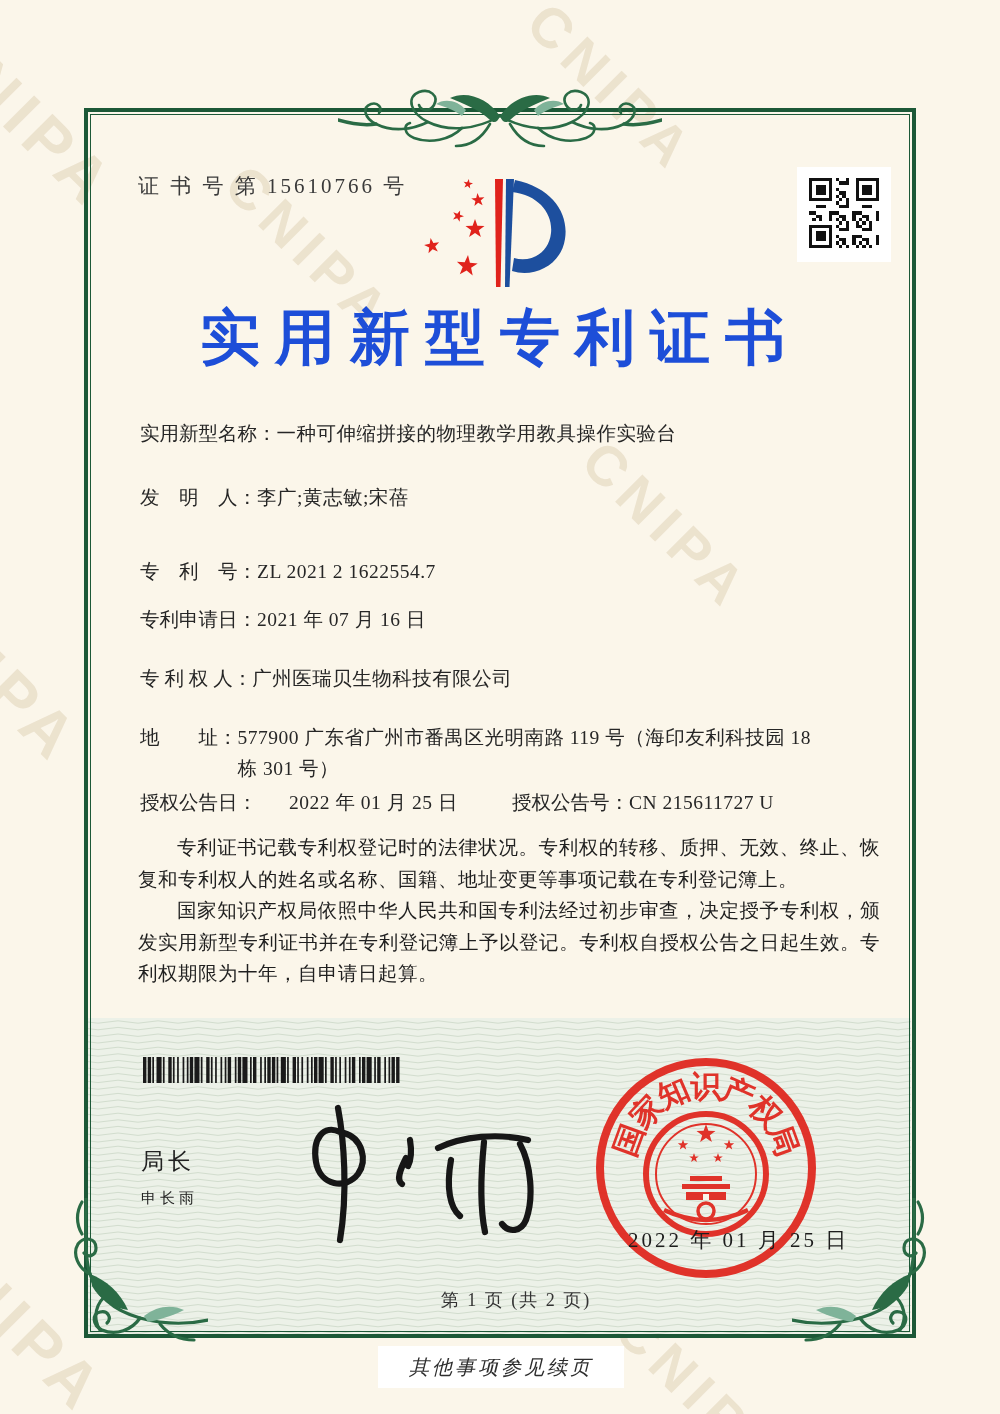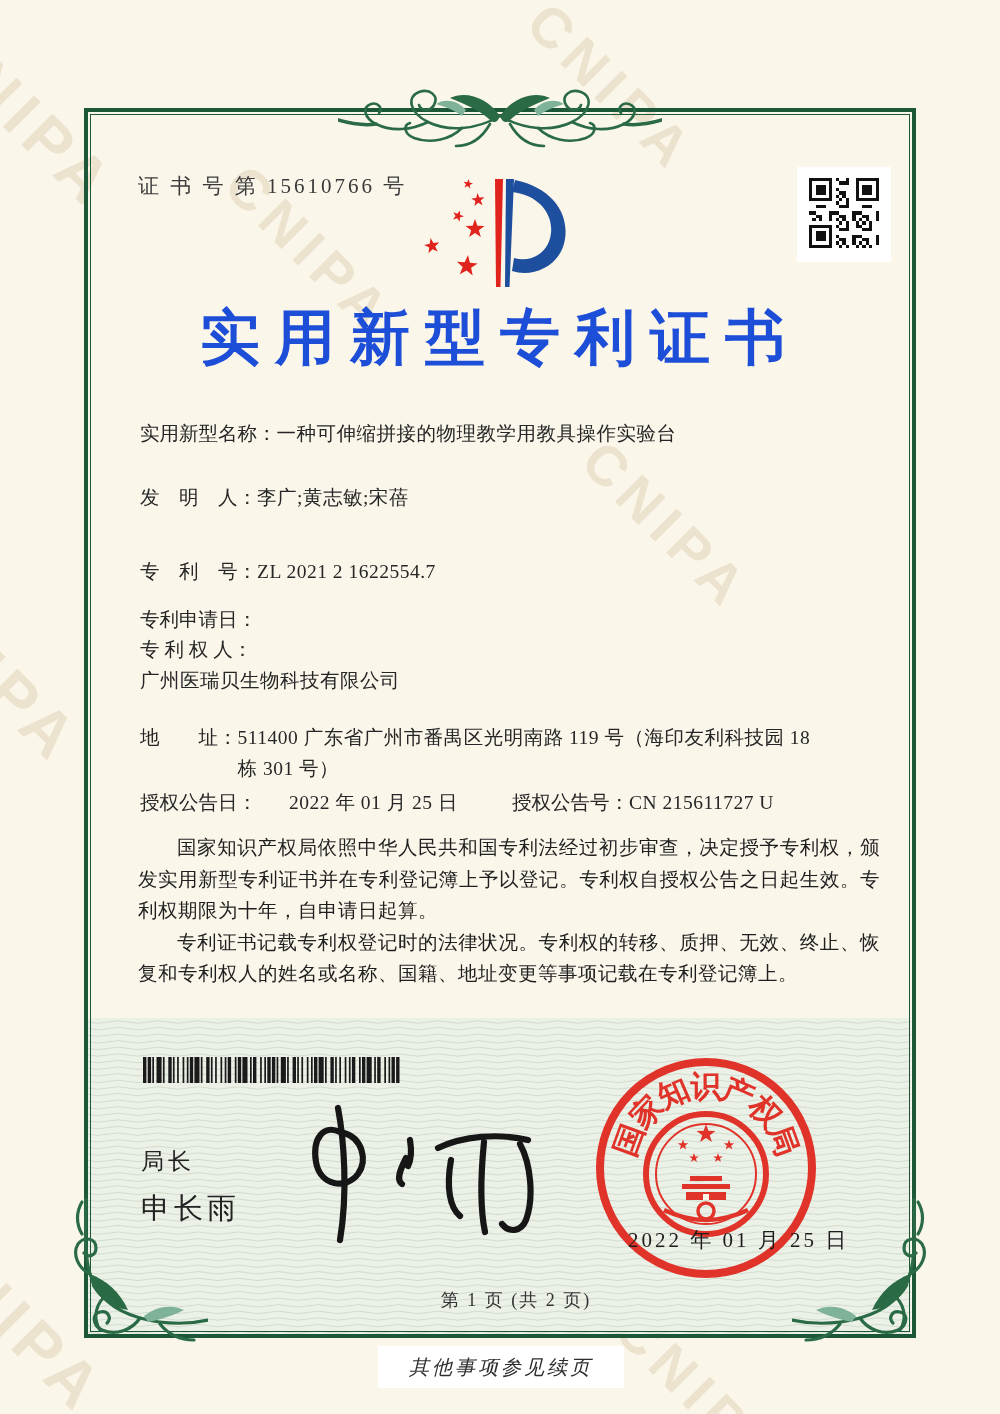--- a/index.html
+++ b/index.html
@@ -50,35 +50,35 @@
     letter-spacing:15px; color:#1d4ed8;
   }
   
   .field{
     position:absolute; left:140px; z-index:4; display:flex;
     font-size:19.5px; color:#262626; line-height:31px;
   }
   .field .lab{white-space:pre; flex:none;}
   .field .val{width:585px; letter-spacing:.5px;}
   .f-name{top:418px;} .f-inv{top:482px;} .f-patno{top:556px;}
-  .f-appdate{top:604px;} .f-owner{top:634px;flex-direction:column;} .f-addr{top:722px;}
+  .f-appdate{top:604px;} .f-owner{top:663px;} .f-addr{top:722px;}
   .f-grantdate{top:787px;gap:32px;} .f-grantno{top:787px; left:512px;}
   .f-grantno .val,.f-grantdate .val{width:auto;}
   
   .body-text{
     position:absolute; left:138px; top:832px; width:742px; z-index:4;
     font-size:19.5px; line-height:31.5px; text-align:justify;
     letter-spacing:.5px; color:#1f1f1f;
   }
   .body-text p{margin:0; text-indent:2em;}
   
   .barcode{position:absolute; left:143px; top:1057px; z-index:4;}
   .sign-title{position:absolute; left:141px; top:1146px; z-index:4; font-size:23px; letter-spacing:4px;
     font-family:"Liberation Sans","DejaVu Sans",sans-serif; color:#222;}
-  .sign-name{position:absolute; left:141px; top:1189px; z-index:4; font-size:29px; letter-spacing:4px;
+  .sign-name{position:absolute; left:141px; top:1189px; z-index:4; font-size:15px; letter-spacing:4px;
     font-family:"Liberation Sans","DejaVu Sans",sans-serif; color:#222;}
   .signature{position:absolute; left:288px; top:1100px; z-index:4;}
   .seal{position:absolute; left:590px; top:1052px; z-index:4; opacity:.93;}
   .seal-date{
     position:absolute; left:628px; top:1226px; z-index:5;
     font-size:21px; letter-spacing:3px; color:#1d1d1d;
   }
   .page-num{
     position:absolute; left:16px; top:1288px; width:100%; text-align:center; z-index:4;
     font-size:18px; letter-spacing:2px; color:#333;
@@ -330,41 +330,42 @@
   <div class="field f-inv">
     <span class="lab">发　明　人：</span>
     <span class="val">李广;黄志敏;宋蓓</span>
   </div>
   <div class="field f-patno">
     <span class="lab">专　利　号：</span>
     <span class="val">ZL 2021 2 1622554.7</span>
   </div>
   <div class="field f-appdate">
     <span class="lab">专利申请日：</span>
+    <span class="val">2021 年 07 月 16 日</span>
   </div>
   <div class="field f-owner">
     <span class="lab">专 利 权 人：</span>
     <span class="val">广州医瑞贝生物科技有限公司</span>
   </div>
   <div class="field f-addr">
     <span class="lab">地　　址：</span>
-    <span class="val">511400 广东省广州市番禺区光明南路 119 号（海印友利科技园 18 栋 301 号）</span>
+    <span class="val">577900 广东省广州市番禺区光明南路 119 号（海印友利科技园 18 栋 301 号）</span>
   </div>
   <div class="field f-grantdate">
     <span class="lab">授权公告日：</span>
     <span class="val">2022 年 01 月 25 日</span>
   </div>
   <div class="field f-grantno">
     <span class="lab">授权公告号：</span>
     <span class="val">CN 215611727 U</span>
   </div>
 
   <div class="body-text">
+    <p>专利证书记载专利权登记时的法律状况。专利权的转移、质押、无效、终止、恢复和专利权人的姓名或名称、国籍、地址变更等事项记载在专利登记簿上。</p>
     <p>国家知识产权局依照中华人民共和国专利法经过初步审查，决定授予专利权，颁发实用新型专利证书并在专利登记簿上予以登记。专利权自授权公告之日起生效。专利权期限为十年，自申请日起算。</p>
-    <p>专利证书记载专利权登记时的法律状况。专利权的转移、质押、无效、终止、恢复和专利权人的姓名或名称、国籍、地址变更等事项记载在专利登记簿上。</p>
   </div>
 
   <svg class="barcode" id="barcode" width="258" height="26">
       <rect x="0.0" y="0" width="3.4" height="26" fill="#1a1a1a"></rect>
       <rect x="4.7" y="0" width="3.4" height="26" fill="#1a1a1a"></rect>
       <rect x="9.3" y="0" width="1.7" height="26" fill="#1a1a1a"></rect>
       <rect x="13.5" y="0" width="5.1" height="26" fill="#1a1a1a"></rect>
       <rect x="19.9" y="0" width="1.7" height="26" fill="#1a1a1a"></rect>
       <rect x="25.3" y="0" width="3.4" height="26" fill="#1a1a1a"></rect>
       <rect x="29.9" y="0" width="1.7" height="26" fill="#1a1a1a"></rect>

